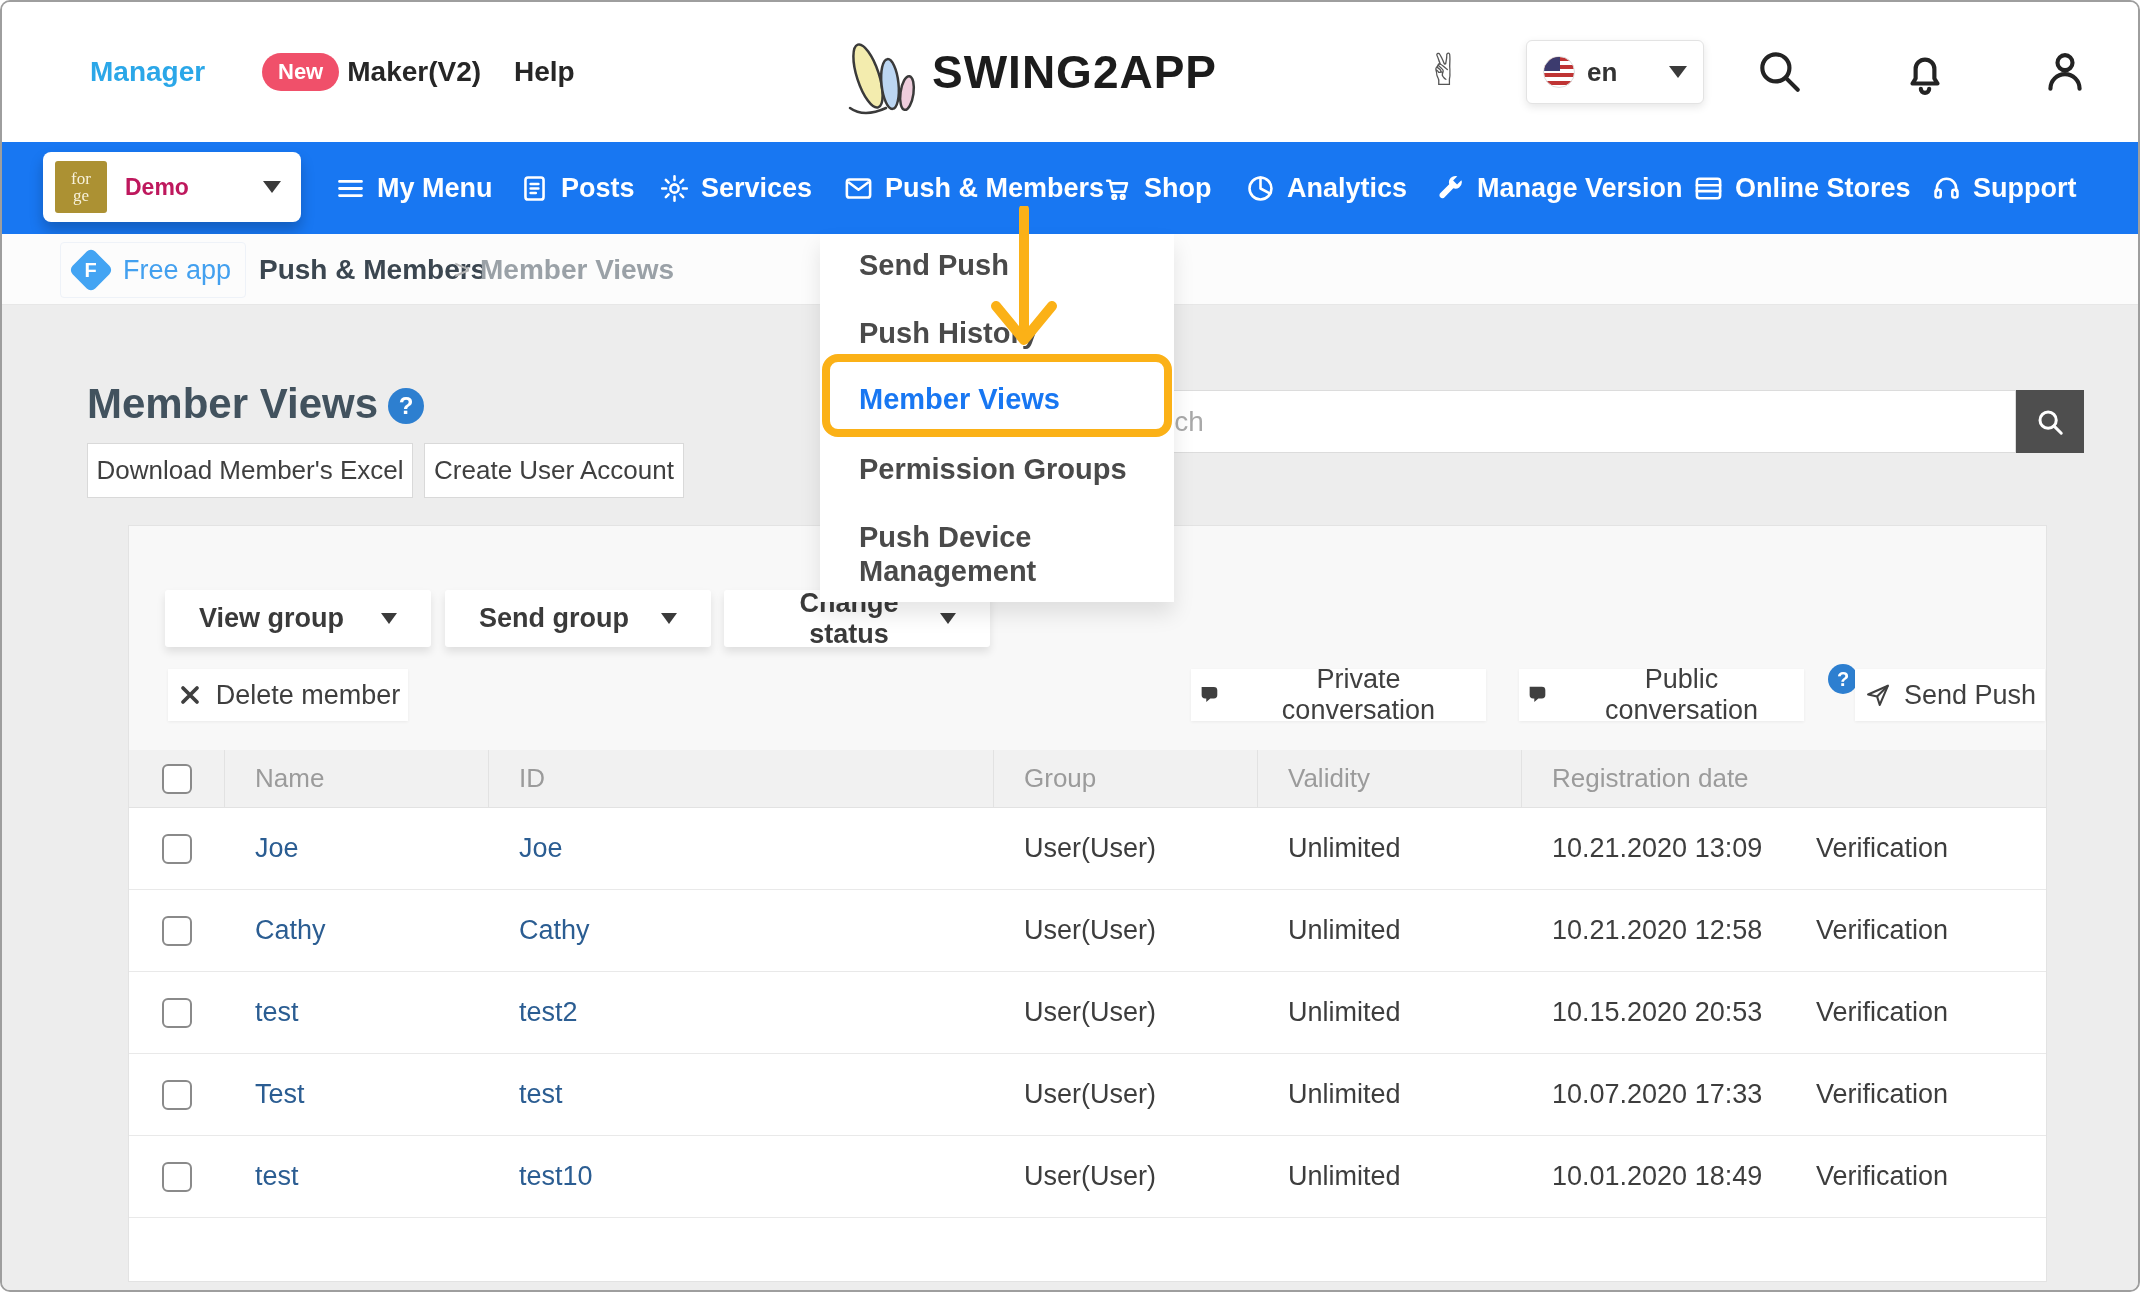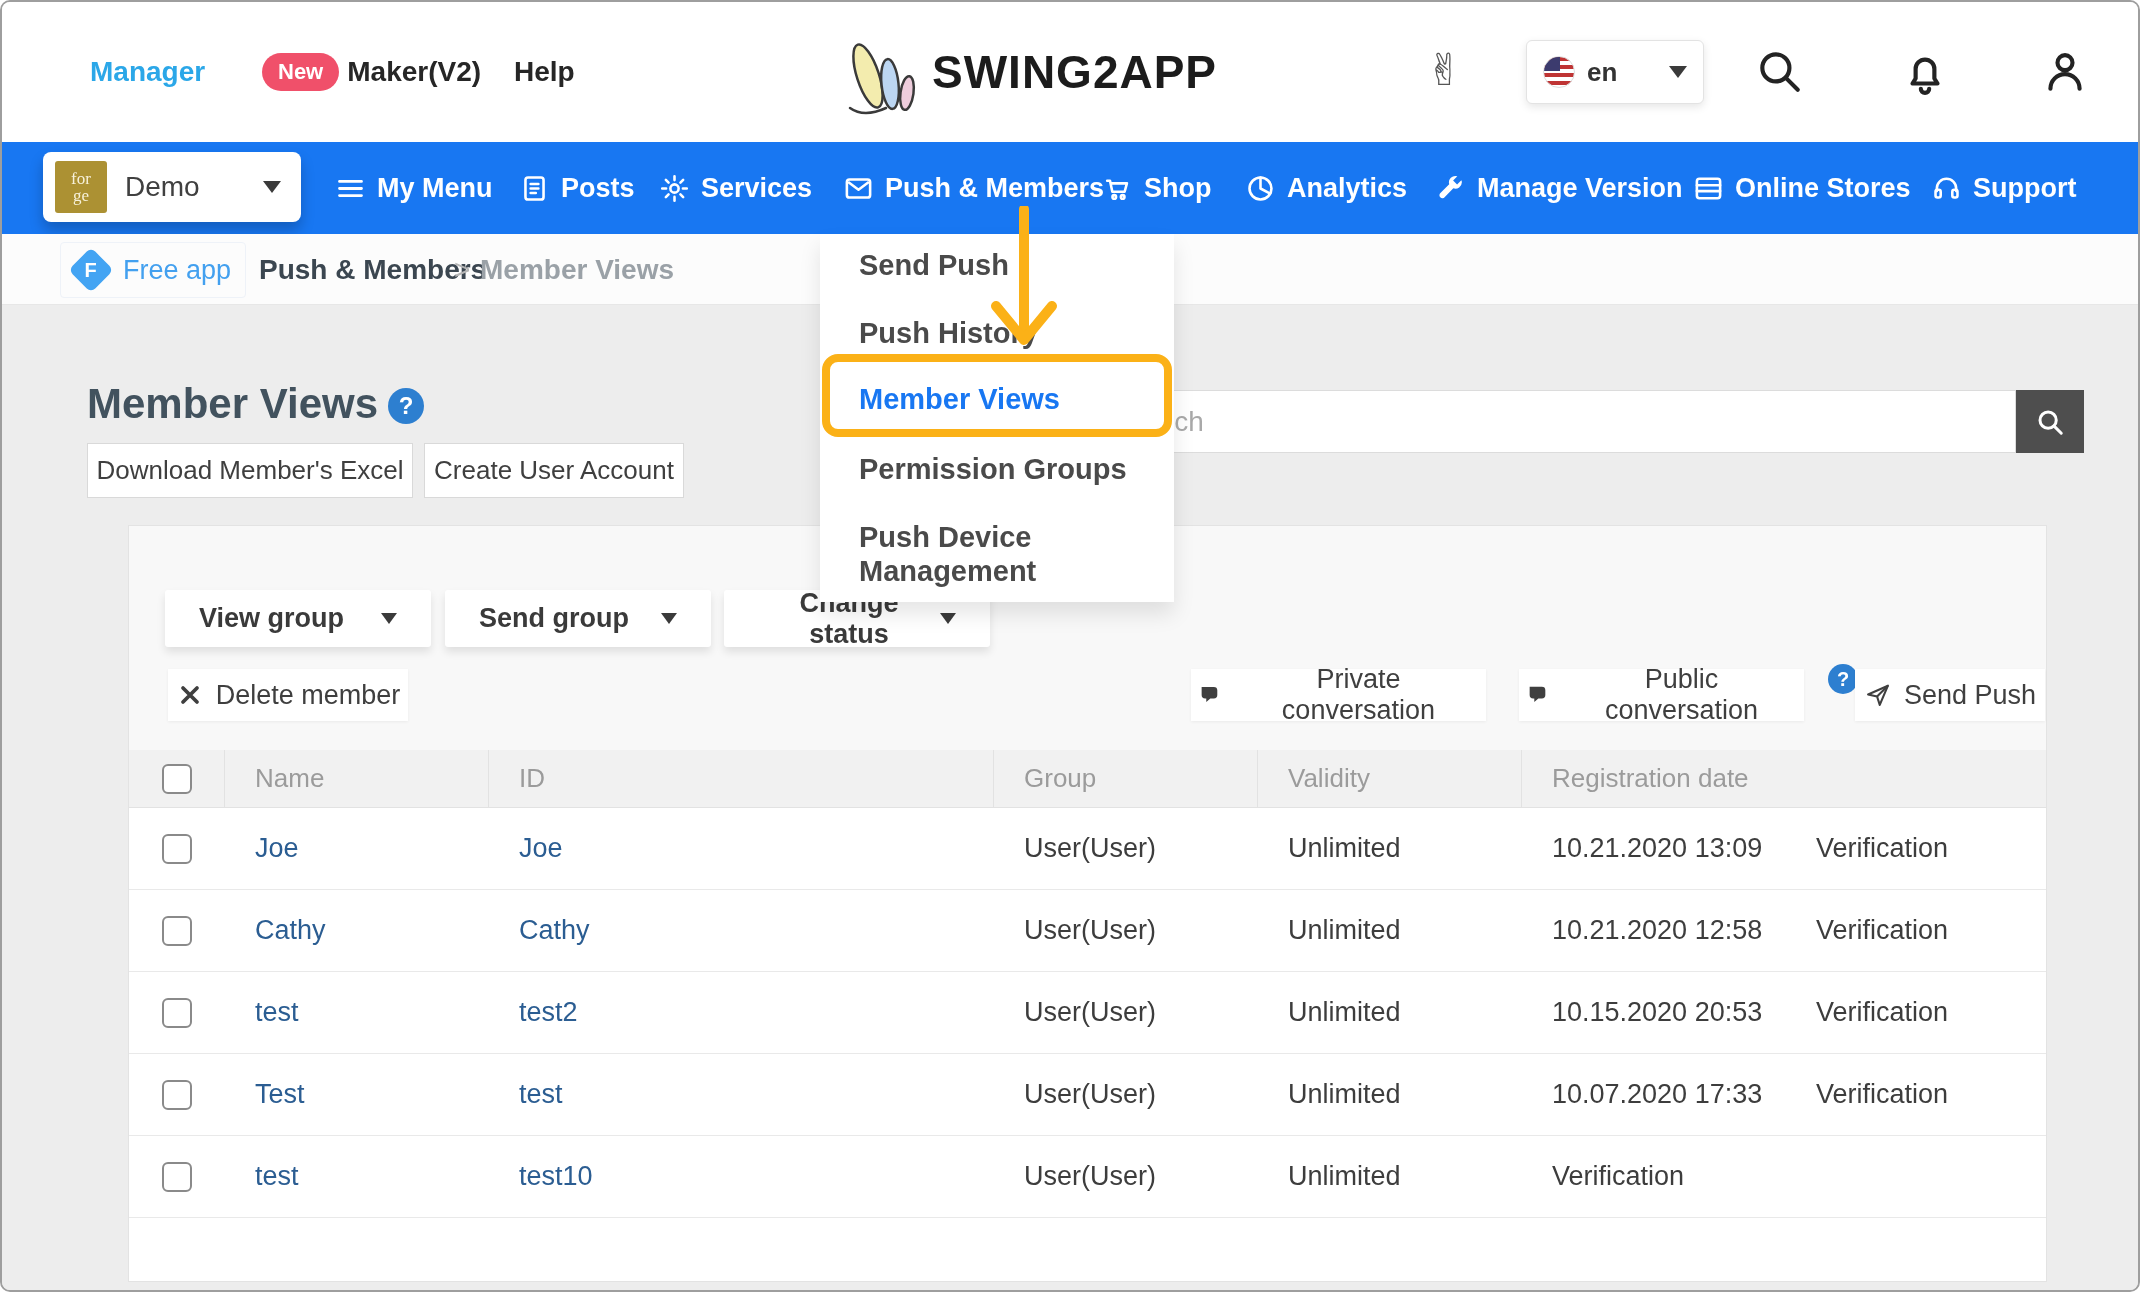--- a/index.html
+++ b/index.html
@@ -24,21 +24,21 @@
   .lang-label{font-size:26px;font-weight:700;color:#333;}
   .caret{width:0;height:0;border-left:9px solid transparent;border-right:9px solid transparent;border-top:12px solid #3a3a3a;margin-left:auto;}
   .tb-icon{position:absolute;top:44px;width:50px;height:50px;color:#232323;}
   .tb-icon svg{width:50px;height:50px;}
   
   .bluebar{position:absolute;left:0;top:140px;width:2140px;height:92px;background:#1877f2;}
   .demo-box{position:absolute;left:41px;top:10px;width:258px;height:70px;background:#fff;border-radius:8px;
             box-shadow:0 8px 14px rgba(0,0,0,.22);display:flex;align-items:center;padding:0 20px 0 12px;gap:18px;}
   .demo-logo{width:52px;height:52px;background:#ac9133;border-radius:3px;color:#f7f1da;font-family:"Liberation Serif",serif;
              font-size:17px;line-height:1.0;display:flex;flex-direction:column;align-items:center;justify-content:center;}
-  .demo-label{font-size:28px;font-weight:400;color:#404040;}
+  .demo-label{font-size:23px;font-weight:700;color:#be185d;}
   .nav-item{position:absolute;top:0;height:92px;display:flex;align-items:center;gap:11px;color:#fff;font-weight:700;font-size:27px;white-space:nowrap;}
   .nav-item svg{width:31px;height:31px;flex:0 0 auto;}
   
   .crumbbar{position:absolute;left:0;top:232px;width:2140px;height:71px;background:#fcfcfc;border-bottom:1px solid #e7e7e7;}
   .freeapp{position:absolute;left:58px;top:8px;height:56px;display:flex;align-items:center;gap:16px;padding:0 14px;border:1px solid #eef2f8;border-radius:4px;}
   .diamond{width:32px;height:32px;background:#43a4f3;border-radius:6px;transform:rotate(45deg);display:flex;align-items:center;justify-content:center;}
   .diamond span{transform:rotate(-45deg);color:#fff;font-size:20px;font-weight:700;}
   .freeapp-label{color:#43a0ef;font-size:27px;}
   .crumb{position:absolute;top:0;height:71px;display:flex;align-items:center;font-size:28px;font-weight:700;}
   .crumb-section{left:257px;color:#3b4650;}
@@ -365,20 +365,21 @@
           <span class="checkbox"></span>
         </div>
       <div class="td col-name">
           <span class="link">test</span>
         </div>
       <div class="td col-id">
           <span class="link">test10</span>
         </div>
       <div class="td col-group">User(User)</div>
       <div class="td col-validity">Unlimited</div>
+      <div class="td col-date">10.01.2020 18:49</div>
       <div class="td col-status">Verification</div>
     </div>
   </div>
 
   <div class="menu-panel">
     <div class="menu-item" style="top:14px;">Send Push</div>
     <div class="menu-item" style="top:82px;">Push History</div>
     <div class="menu-item active" style="top:148px;">Member Views</div>
     <div class="menu-item" style="top:218px;">Permission Groups</div>
     <div class="menu-item" style="top:286px;width:250px;">Push Device Management</div>

